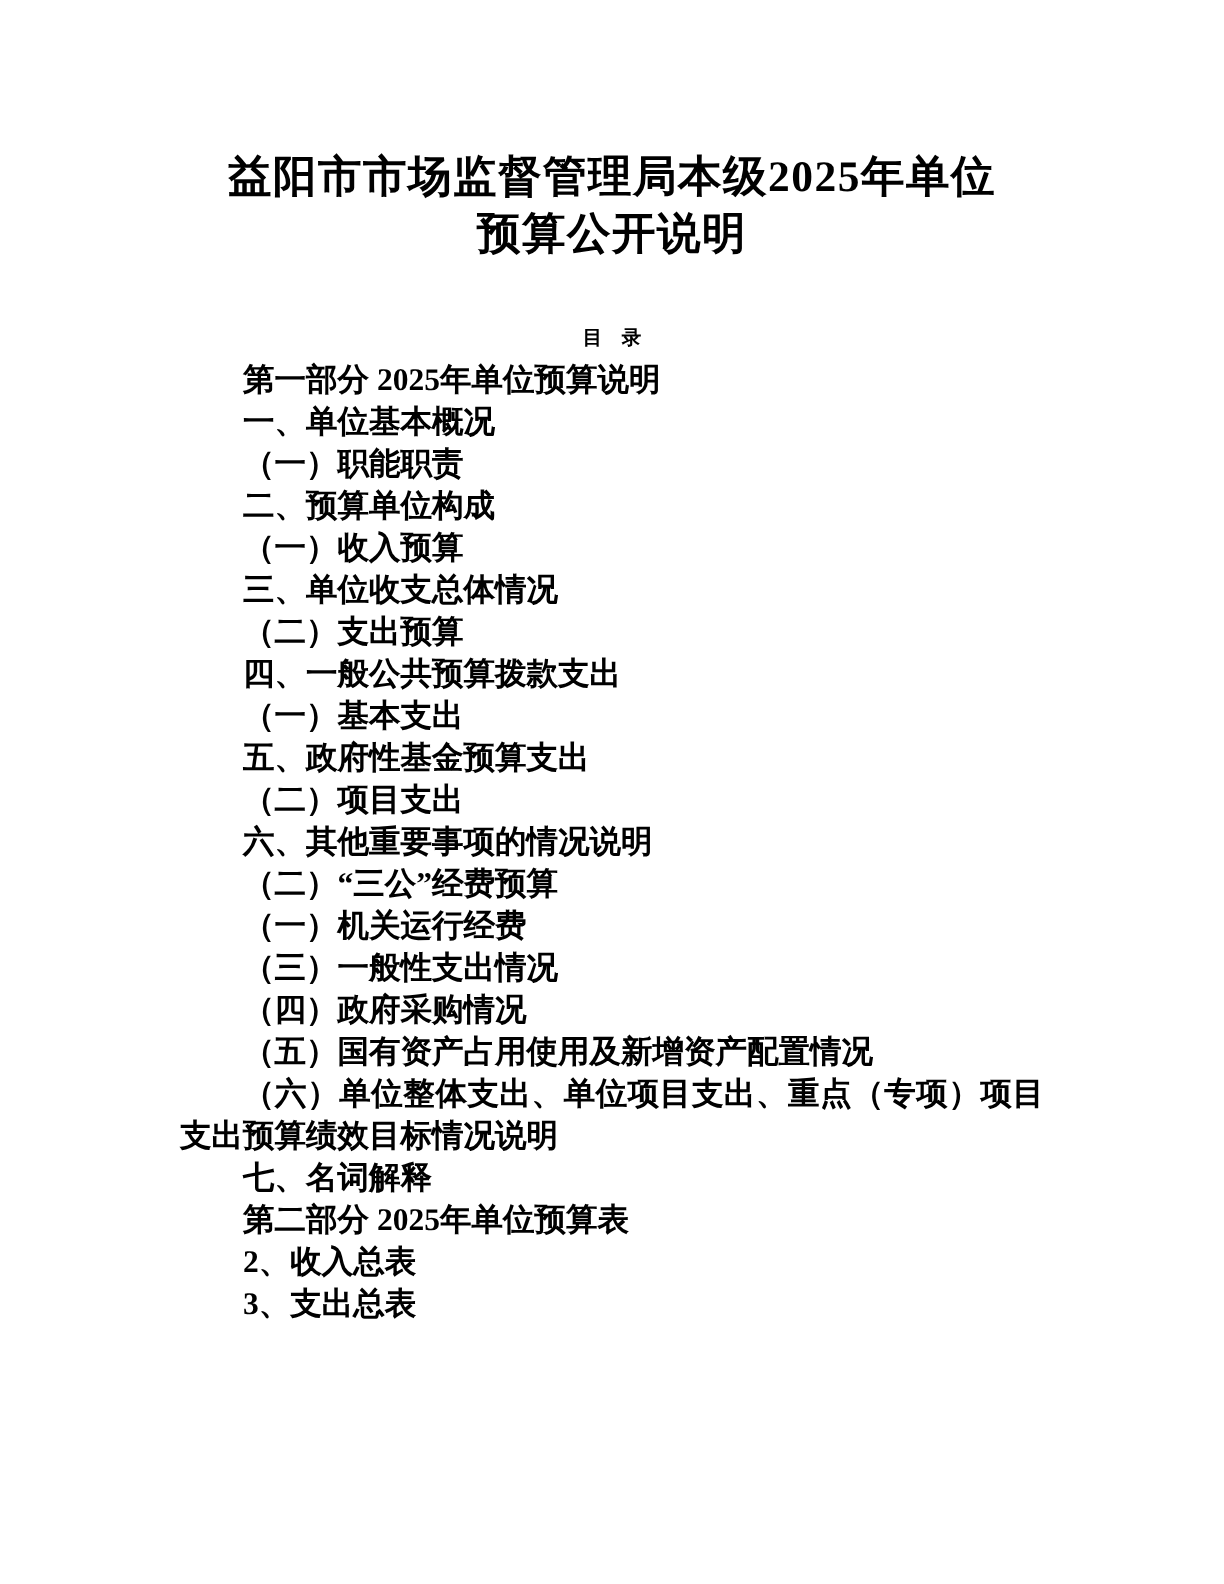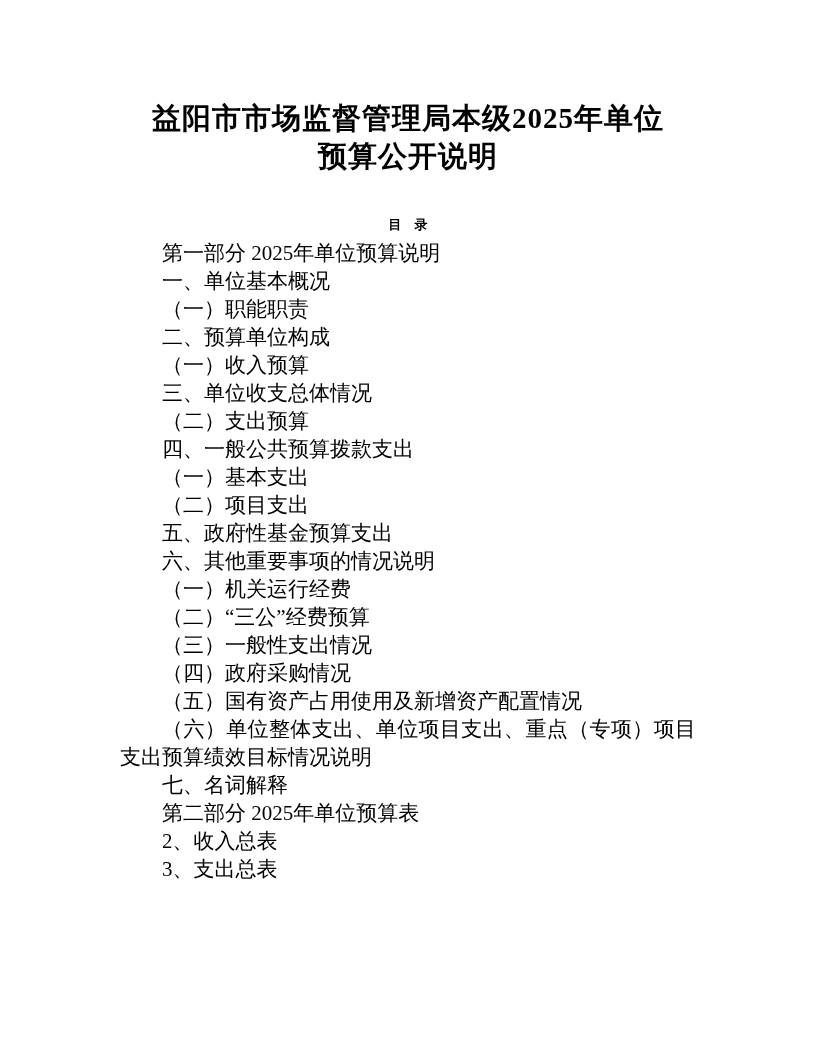--- a/index.html
+++ b/index.html
@@ -36,23 +36,23 @@
     text-align: center;
   }
   .toc { margin: 0; }
   .toc-item {
     margin: 0;
     font-size: 21px;
     line-height: 28px;
     text-indent: 42px;
     text-align: justify;
     text-justify: inter-character;
-    font-weight: 400;
+    font-weight: 700;
   }
-  .toc-item.bold { font-weight: 400; }
+  .toc-item.bold { font-weight: 700; }
 </style>
 </head>
 <body>
 
 <div class="page">
   <h1 class="doc-title">
     <span>益阳市市场监督管理局本级2025年单位</span>
     <span>预算公开说明</span>
   </h1>
 
@@ -61,25 +61,25 @@
   <div class="toc">
       <p class="toc-item bold">第一部分 2025年单位预算说明</p>
       <p class="toc-item">一、单位基本概况</p>
       <p class="toc-item">（一）职能职责</p>
       <p class="toc-item">二、预算单位构成</p>
       <p class="toc-item">（一）收入预算</p>
       <p class="toc-item">三、单位收支总体情况</p>
       <p class="toc-item">（二）支出预算</p>
       <p class="toc-item">四、一般公共预算拨款支出</p>
       <p class="toc-item">（一）基本支出</p>
+      <p class="toc-item">五、政府性基金预算支出</p>
       <p class="toc-item">（二）项目支出</p>
-      <p class="toc-item">五、政府性基金预算支出</p>
       <p class="toc-item">六、其他重要事项的情况说明</p>
+      <p class="toc-item">（二）“三公”经费预算</p>
       <p class="toc-item">（一）机关运行经费</p>
-      <p class="toc-item">（二）“三公”经费预算</p>
       <p class="toc-item">（三）一般性支出情况</p>
       <p class="toc-item">（四）政府采购情况</p>
       <p class="toc-item">（五）国有资产占用使用及新增资产配置情况</p>
       <p class="toc-item">（六）单位整体支出、单位项目支出、重点（专项）项目支出预算绩效目标情况说明</p>
       <p class="toc-item">七、名词解释</p>
       <p class="toc-item bold">第二部分 2025年单位预算表</p>
       <p class="toc-item">2、收入总表</p>
       <p class="toc-item">3、支出总表</p>
     </div>
 </div>

